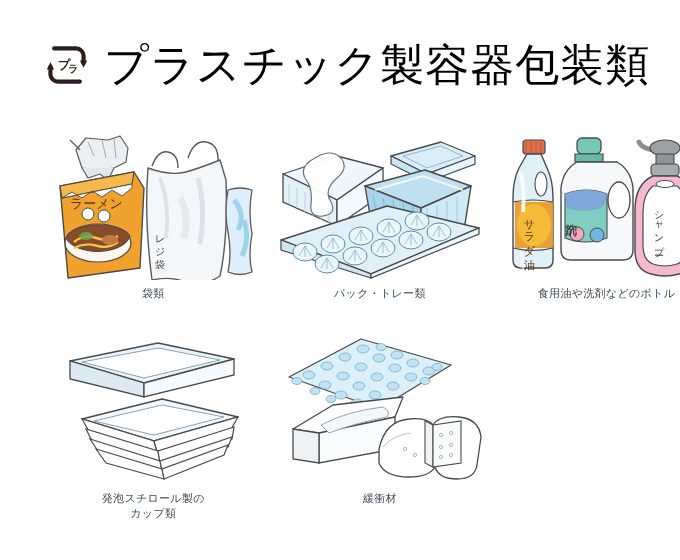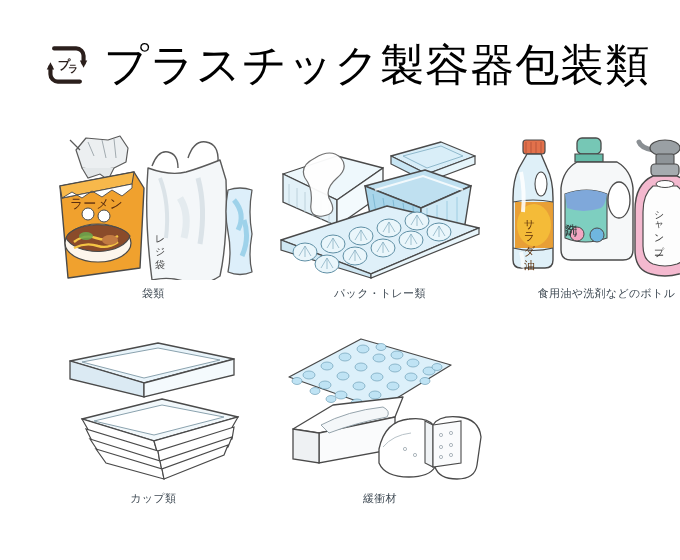--- a/index.html
+++ b/index.html
@@ -287,20 +287,21 @@
               <path d="M38 92 L44 104 L112 126 L110 114 Z" fill="#ffffff" stroke="#4a4a4a" stroke-width="1.2"></path>
               <path d="M110 114 L112 126 L184 102 L186 90 Z" fill="#ffffff" stroke="#4a4a4a" stroke-width="1.2"></path>
               <path d="M42 102 L50 114 L114 134 L112 124 Z" fill="#ffffff" stroke="#4a4a4a" stroke-width="1.2"></path>
               <path d="M112 124 L114 134 L180 110 L184 100 Z" fill="#ffffff" stroke="#4a4a4a" stroke-width="1.2"></path>
               <path d="M48 112 L58 126 L116 142 L114 132 Z" fill="#ffffff" stroke="#4a4a4a" stroke-width="1.2"></path>
               <path d="M114 132 L116 142 L176 118 L180 108 Z" fill="#ffffff" stroke="#4a4a4a" stroke-width="1.2"></path>
             </g>
           </svg>
         </div>
         <div class="caption">
+          <div>発泡スチロール製の</div>
           <div>カップ類</div>
         </div>
       </div>
 
       <div class="cell">
         <div class="art">
           <svg viewBox="0 0 210 148" width="210" height="148">
 
             <g>
               <path d="M14 40 L86 2 L176 28 L104 72 Z" fill="#dcf0fa" stroke="#4a4a4a" stroke-width="1.3" stroke-linejoin="round"></path>

